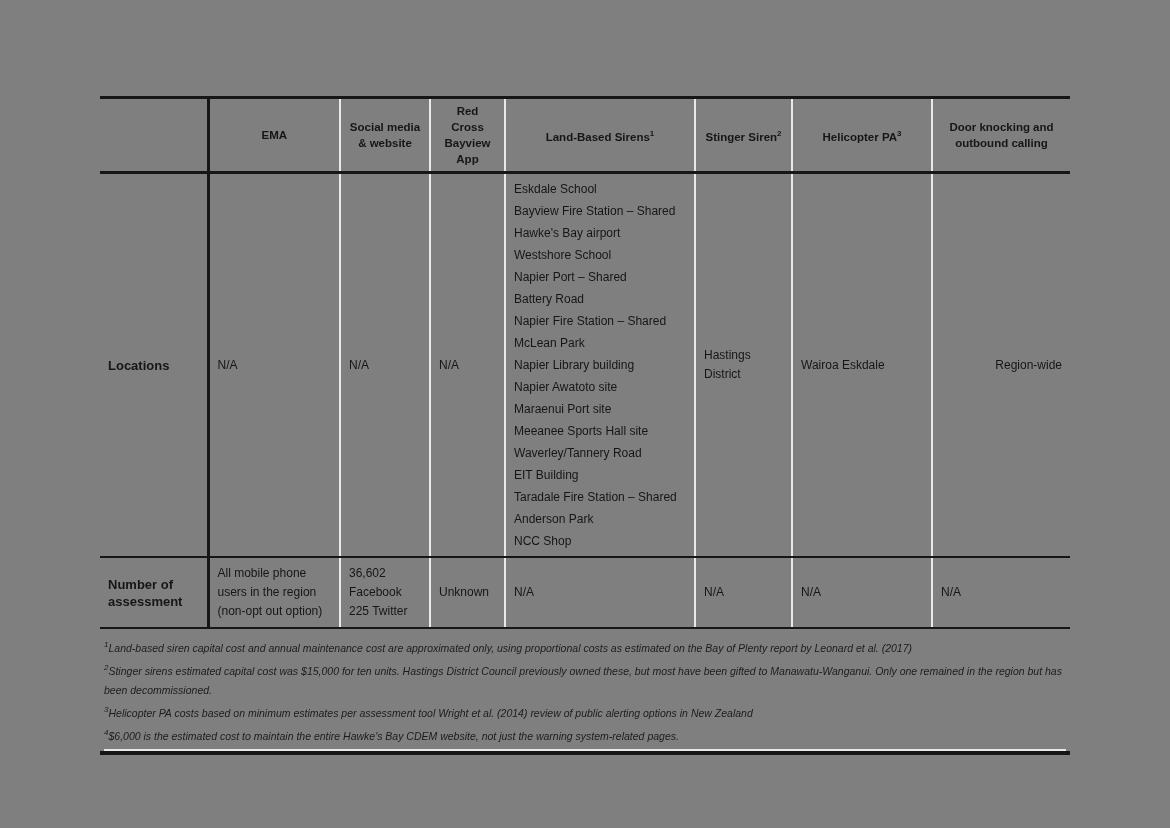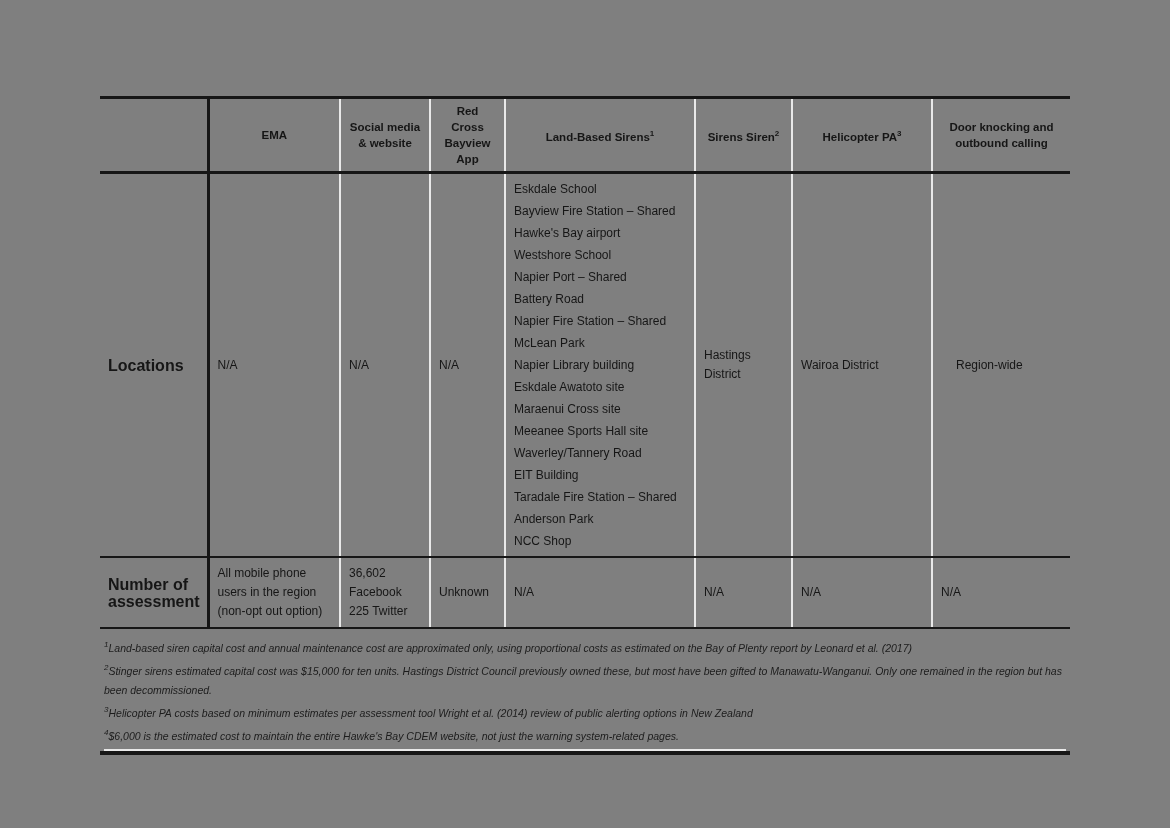--- a/index.html
+++ b/index.html
@@ -35,33 +35,33 @@
     text-align:center;
     vertical-align:middle;
     height:60px;
     padding:4px 8px;
   }
   thead th sup{font-size:8px;}
 
   tbody th.row-label{
     text-align:left;
     font-weight:700;
-    font-size:16px;
+    font-size:13px;
     line-height:17px;
     vertical-align:middle;
     padding:6px 8px;
   }
   tbody td{
     vertical-align:middle;
     text-align:left;
     font-size:12px;
     line-height:19px;
     padding:6px 8px;
   }
-  tbody td.center{text-align:left;padding-left:23px;}
+  tbody td.center{text-align:right;padding-left:23px;}
   tbody td.list{padding:4px 8px;}
   tbody td.list .line{line-height:22px;}
 
   tbody tr.row-0{height:380px;}
   tbody tr.row-1{height:62px;}
   tbody tr td, tbody tr th{border-bottom:2px solid var(--bd);}
 
   
   thead th:nth-child(2), tbody tr > *:nth-child(2){border-left:3px solid var(--bd);}
   thead th:nth-child(n+3), tbody tr > *:nth-child(n+3){border-left:2px solid var(--sep);}
@@ -95,21 +95,21 @@
         <col class="c6">
         <col class="c7">
     </colgroup>
     <thead>
       <tr id="header-row">
           <th><span></span></th>
           <th><span>EMA</span></th>
           <th><span>Social media &amp; website</span></th>
           <th><span>Red Cross Bayview App</span></th>
           <th><span>Land-Based Sirens</span><sup>1</sup></th>
-          <th><span>Sirens Siren</span><sup>2</sup></th>
+          <th><span>Stinger Siren</span><sup>2</sup></th>
           <th><span>Helicopter PA</span><sup>3</sup></th>
           <th><span>Door knocking and outbound calling</span></th>
         </tr>
     </thead>
     <tbody id="table-body">
         <tr class="row-0">
           <th class="row-label" scope="row">Locations</th>
           <td>
             <div class="line">N/A</div>
           </td>
@@ -122,34 +122,34 @@
           <td class="list">
             <div class="line">Eskdale School</div>
             <div class="line">Bayview Fire Station – Shared</div>
             <div class="line">Hawke's Bay airport</div>
             <div class="line">Westshore School</div>
             <div class="line">Napier Port – Shared</div>
             <div class="line">Battery Road</div>
             <div class="line">Napier Fire Station – Shared</div>
             <div class="line">McLean Park</div>
             <div class="line">Napier Library building</div>
-            <div class="line">Eskdale Awatoto site</div>
-            <div class="line">Maraenui Cross site</div>
+            <div class="line">Napier Awatoto site</div>
+            <div class="line">Maraenui Port site</div>
             <div class="line">Meeanee Sports Hall site</div>
             <div class="line">Waverley/Tannery Road</div>
             <div class="line">EIT Building</div>
             <div class="line">Taradale Fire Station – Shared</div>
             <div class="line">Anderson Park</div>
             <div class="line">NCC Shop</div>
           </td>
           <td>
             <div class="line">Hastings District</div>
           </td>
           <td>
-            <div class="line">Wairoa District</div>
+            <div class="line">Wairoa Eskdale</div>
           </td>
           <td class="center">
             <div class="line">Region-wide</div>
           </td>
         </tr>
         <tr class="row-1">
           <th class="row-label" scope="row">Number of assessment</th>
           <td>
             <div class="line">All mobile phone users in the region (non-opt out option)</div>
           </td>

